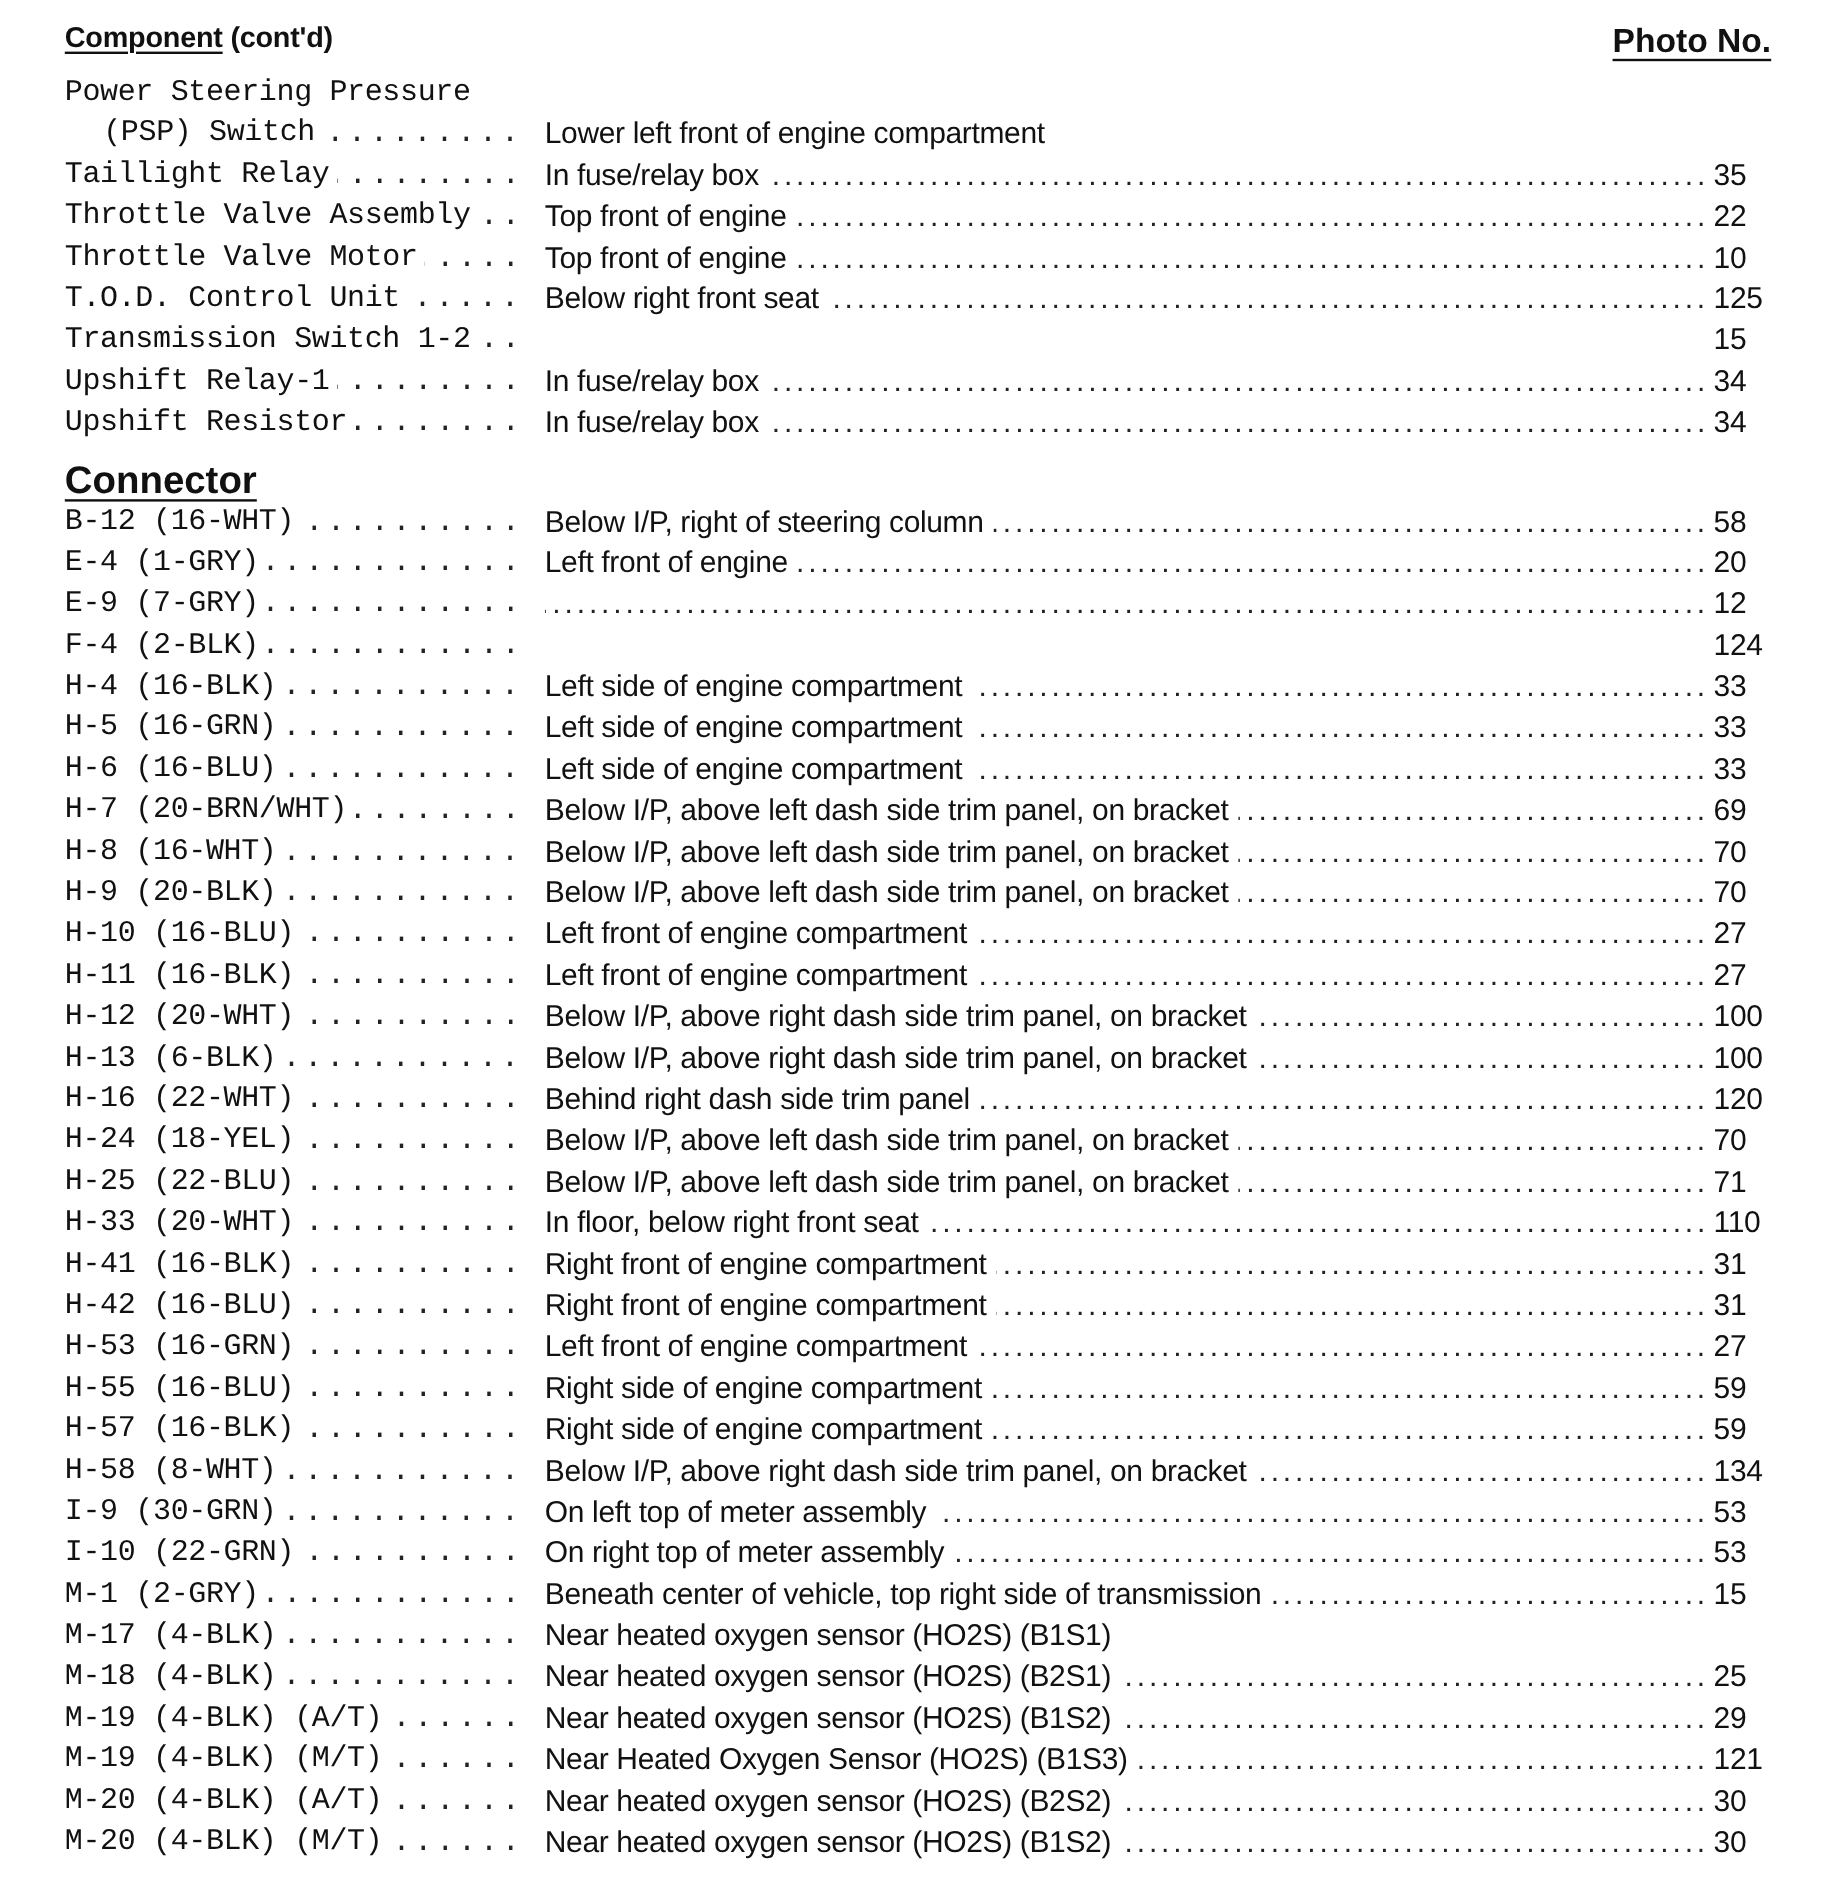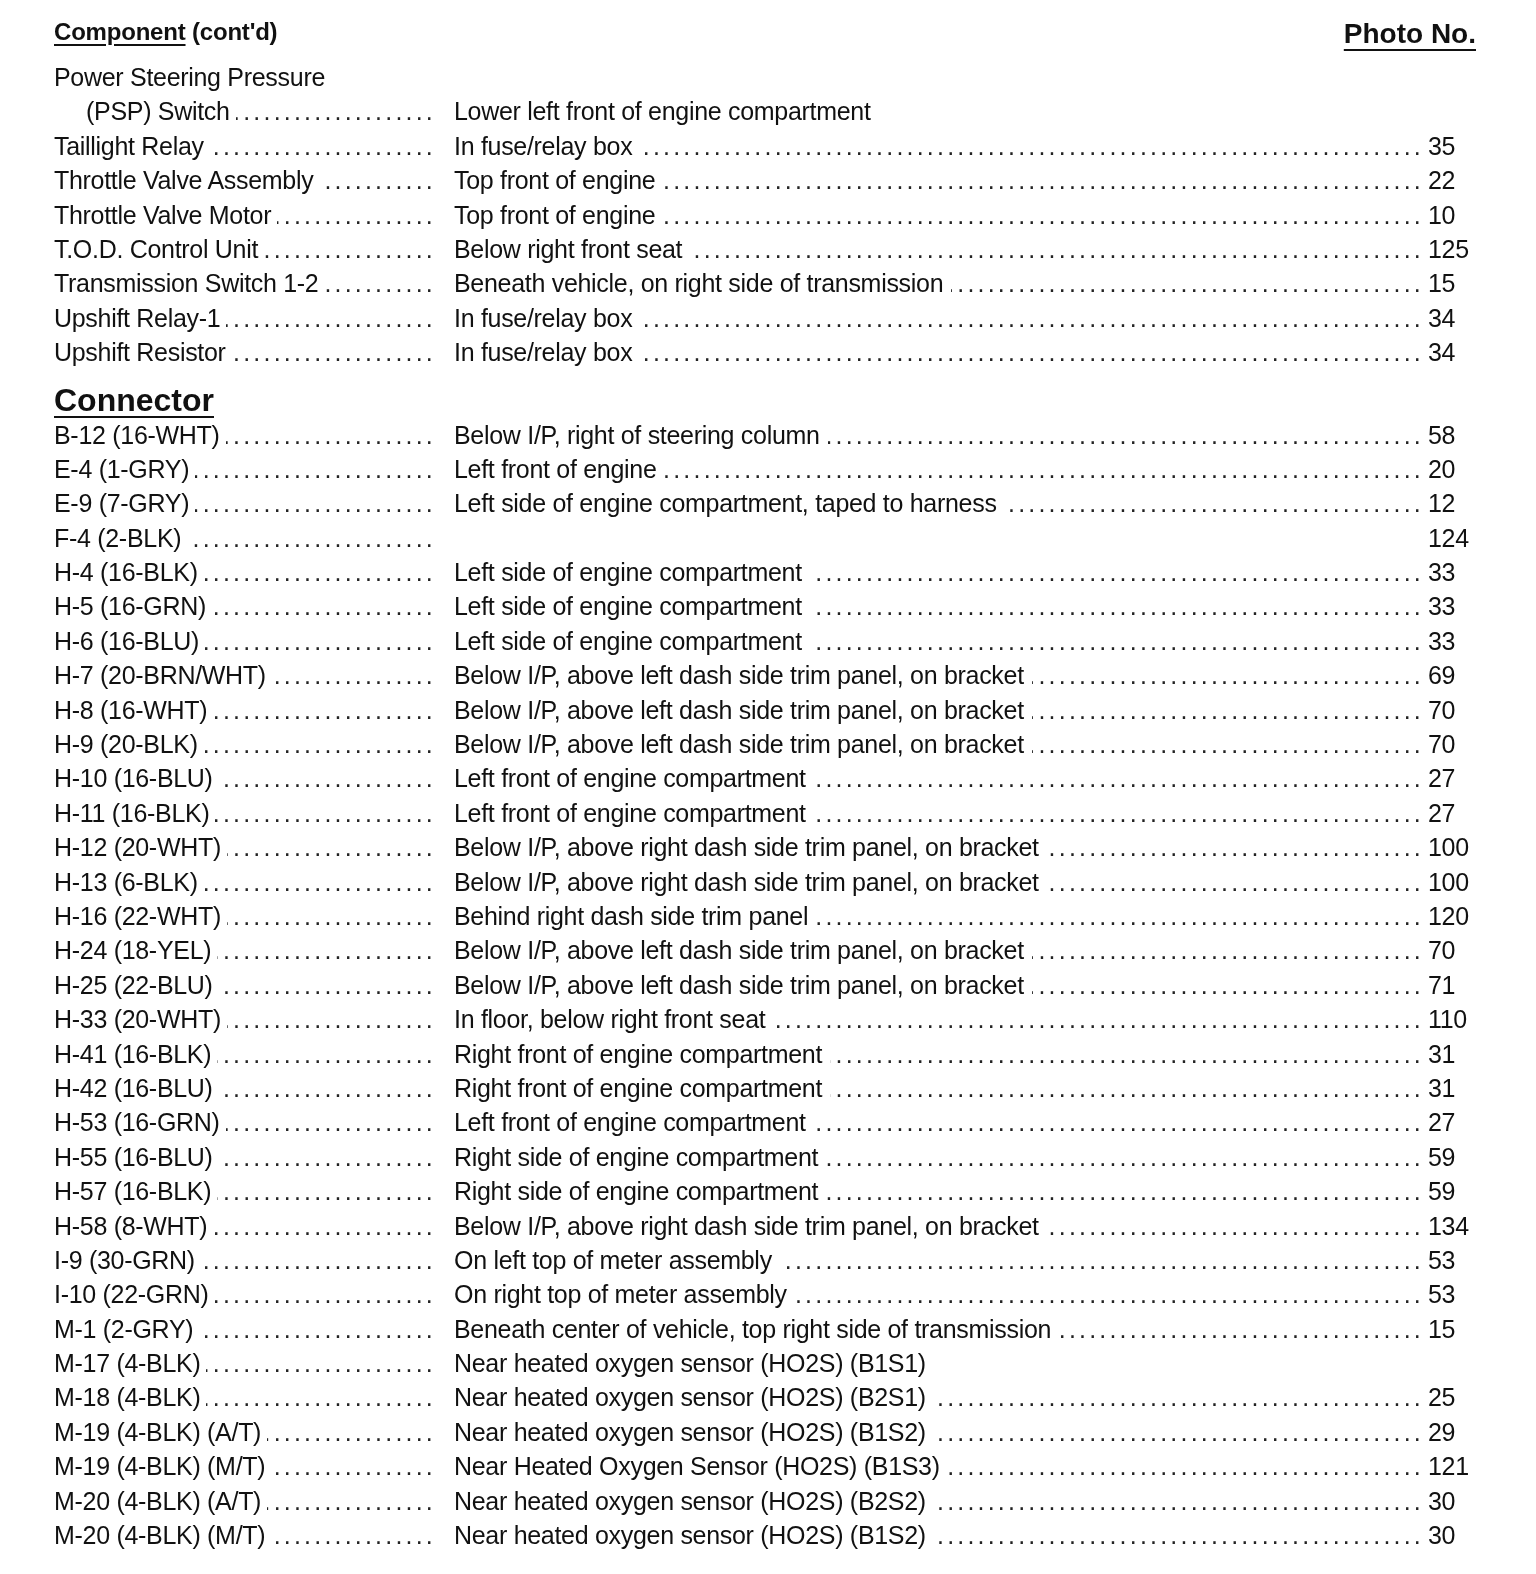--- a/index.html
+++ b/index.html
@@ -56,20 +56,21 @@
       white-space: nowrap;
       letter-spacing: -0.3px;
     }
     .c1 {
       position: absolute;
       left: 0;
       top: 0;
       width: 382px;
       overflow: hidden;
       display: flex;
+      font-family: Liberation Mono, monospace;
     }
     .c1 .txt { flex: 0 0 auto; padding-right: 6px; }
     .c1.indent .txt { padding-left: 32px; }
     .dots {
       flex: 1 1 auto;
       overflow: hidden;
       letter-spacing: 3.2px;
       color: #222;
     }
     .dots::after {
@@ -173,24 +174,20 @@
           <span class="txt">Below right front seat</span>
           <span class="dots"></span>
         </div>
         <div class="c3">125</div>
       </div>
       <div class="row">
         <div class="c1">
           <span class="txt">Transmission Switch 1-2</span>
           <span class="dots"></span>
         </div>
-        <div class="c2">
-          <span class="txt">Beneath vehicle, on right side of transmission</span>
-          <span class="dots"></span>
-        </div>
         <div class="c3">15</div>
       </div>
       <div class="row">
         <div class="c1">
           <span class="txt">Upshift Relay-1</span>
           <span class="dots"></span>
         </div>
         <div class="c2">
           <span class="txt">In fuse/relay box</span>
           <span class="dots"></span>
@@ -235,21 +232,20 @@
           <span class="dots"></span>
         </div>
         <div class="c3">20</div>
       </div>
       <div class="row">
         <div class="c1">
           <span class="txt">E-9 (7-GRY)</span>
           <span class="dots"></span>
         </div>
         <div class="c2">
-          <span class="txt">Left side of engine compartment, taped to harness</span>
           <span class="dots"></span>
         </div>
         <div class="c3">12</div>
       </div>
       <div class="row">
         <div class="c1">
           <span class="txt">F-4 (2-BLK)</span>
           <span class="dots"></span>
         </div>
         <div class="c3">124</div>

